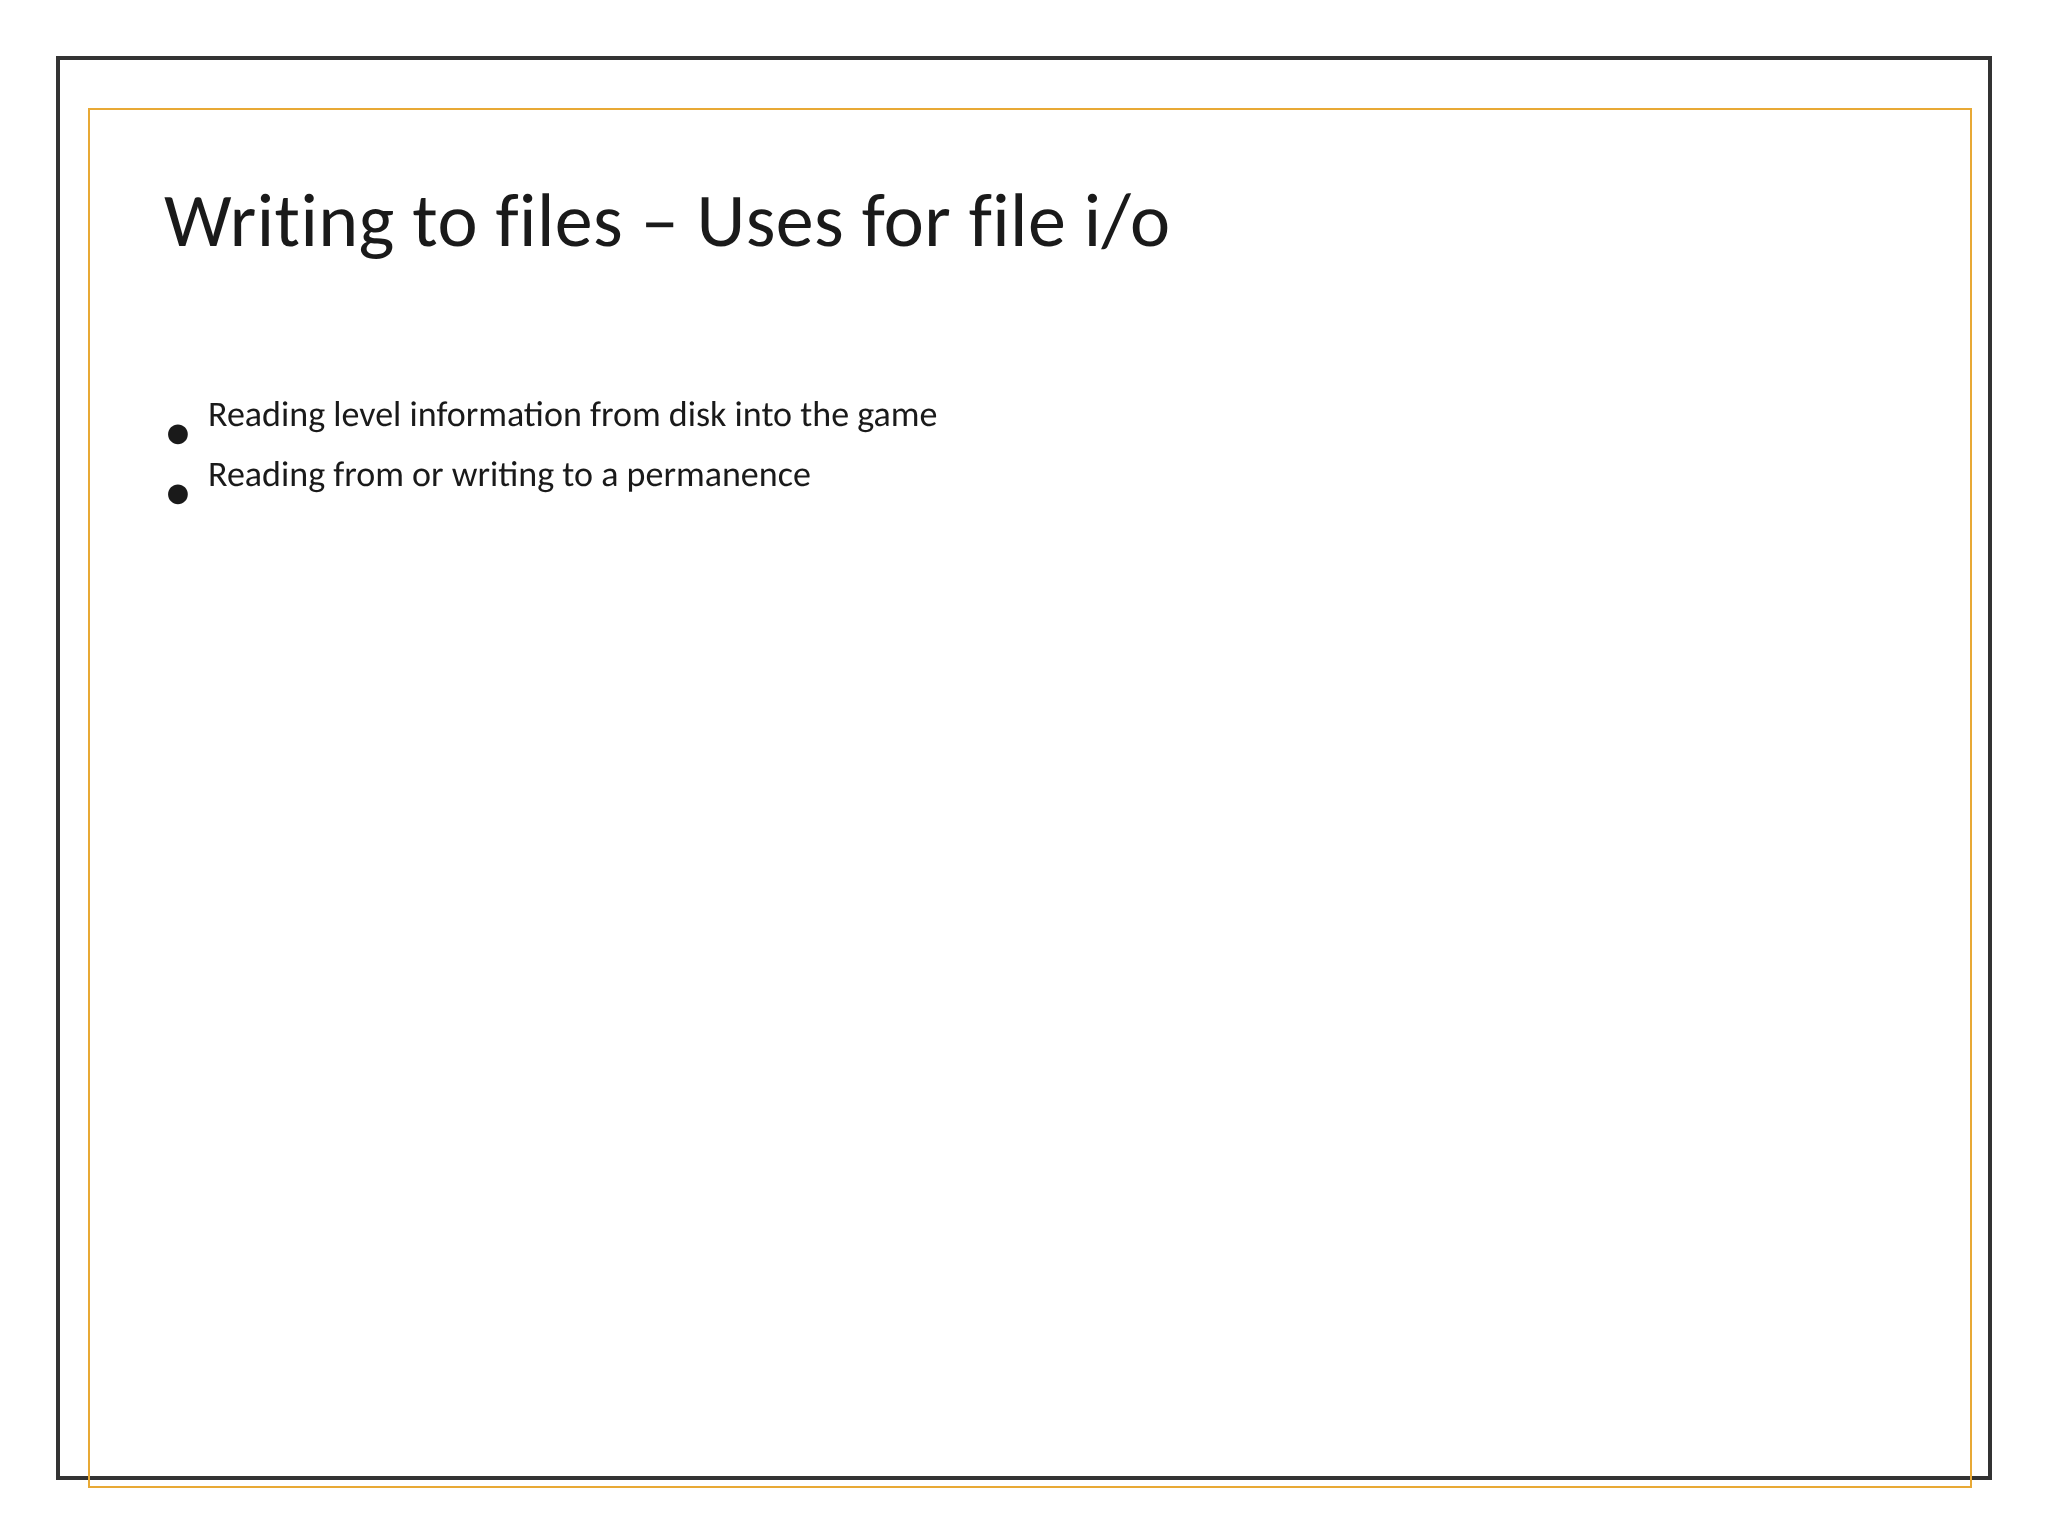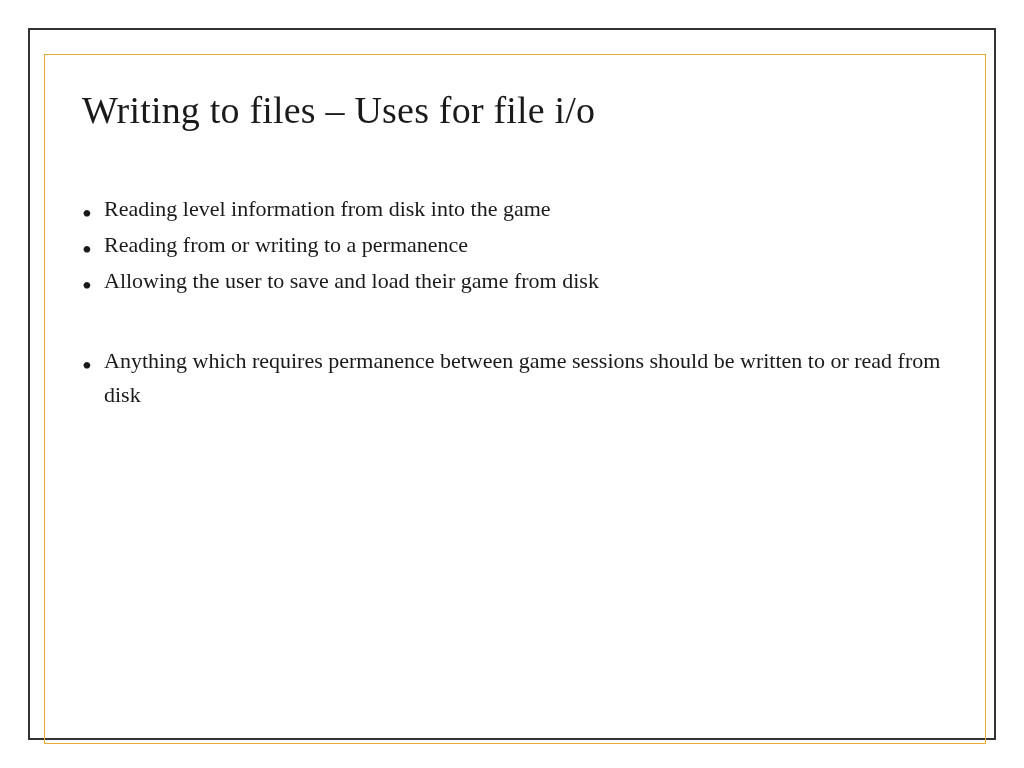--- a/index.html
+++ b/index.html
@@ -29,34 +29,33 @@
       right: 38px;
       bottom: 24px;
       border: 1px solid #e8a935;
     }
     .content {
       position: absolute;
       top: 88px;
       left: 82px;
       right: 82px;
       bottom: 60px;
-      font-family: Liberation Serif, serif;
     }
     .slide-title {
       font-size: 38px;
       font-weight: 400;
       color: #1a1a1a;
       margin-bottom: 60px;
       letter-spacing: 0.2px;
     }
     .bullet-list {
       list-style: none;
     }
     .bullet-item {
-      font-size: 22px;
+      font-size: 18px;
       color: #1a1a1a;
       line-height: 1.55;
       position: relative;
       padding-left: 22px;
       margin-bottom: 2px;
     }
     .bullet-item::before {
       content: "•";
       position: absolute;
       left: 0;
@@ -72,17 +71,15 @@
 <body>
 
 <div class="outer-border"></div>
 <div class="inner-border"></div>
 
 <div class="content">
   <h1 class="slide-title">Writing to files – Uses for file i/o</h1>
   <ul class="bullet-list">
     <li class="bullet-item">Reading level information from disk into the game</li>
     <li class="bullet-item">Reading from or writing to a permanence</li>
-    <li class="bullet-item">Allowing the user to save and load their game from disk</li>
     <li class="bullet-spacer"></li>
-    <li class="bullet-item">Anything which requires permanence between game sessions should be written to or read from disk</li>
   </ul>
 </div>
 
 </body></html>

